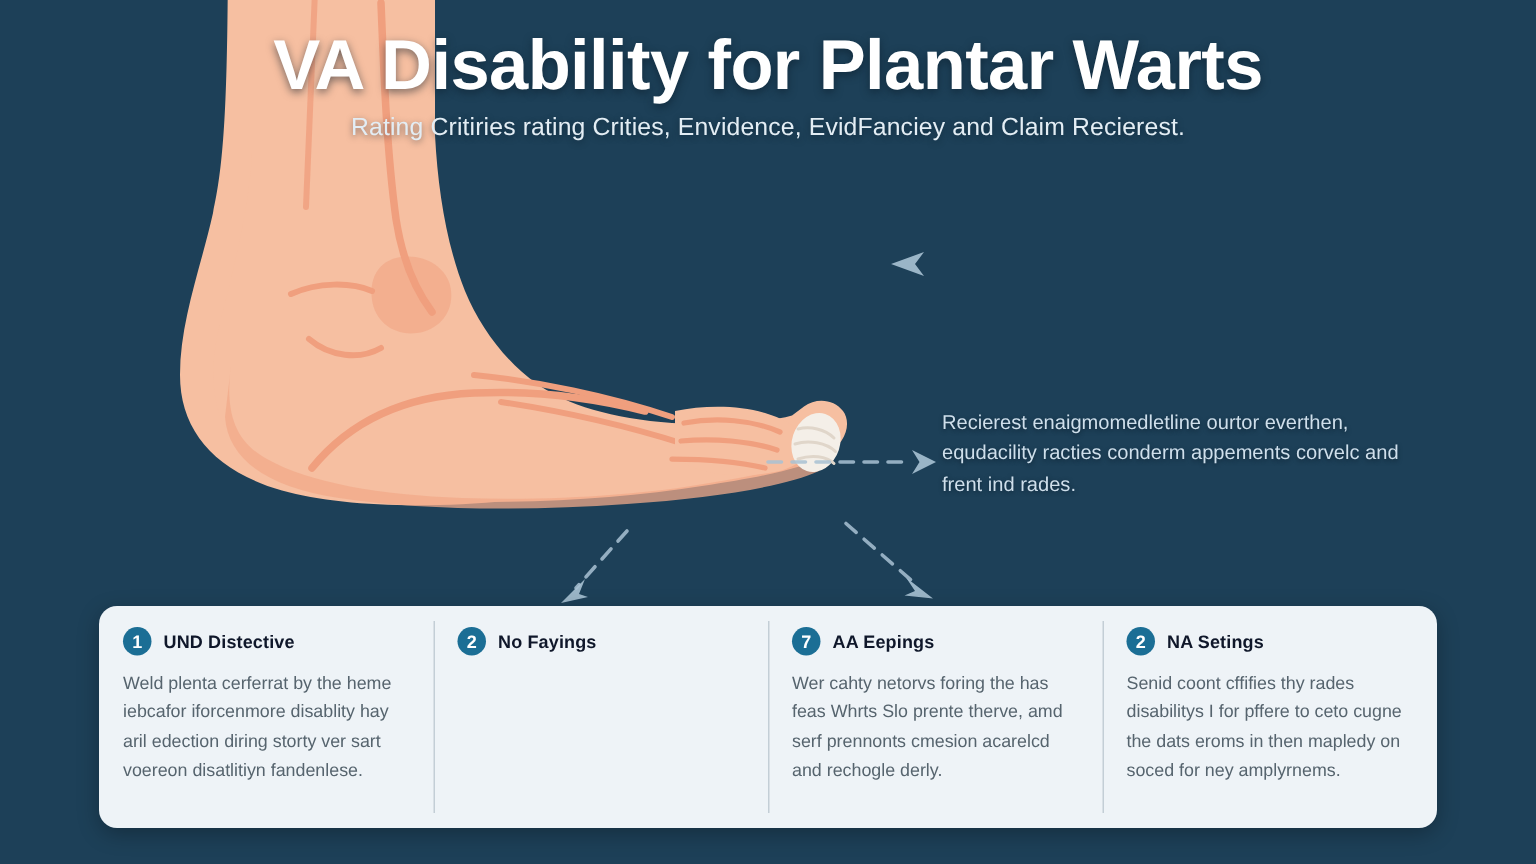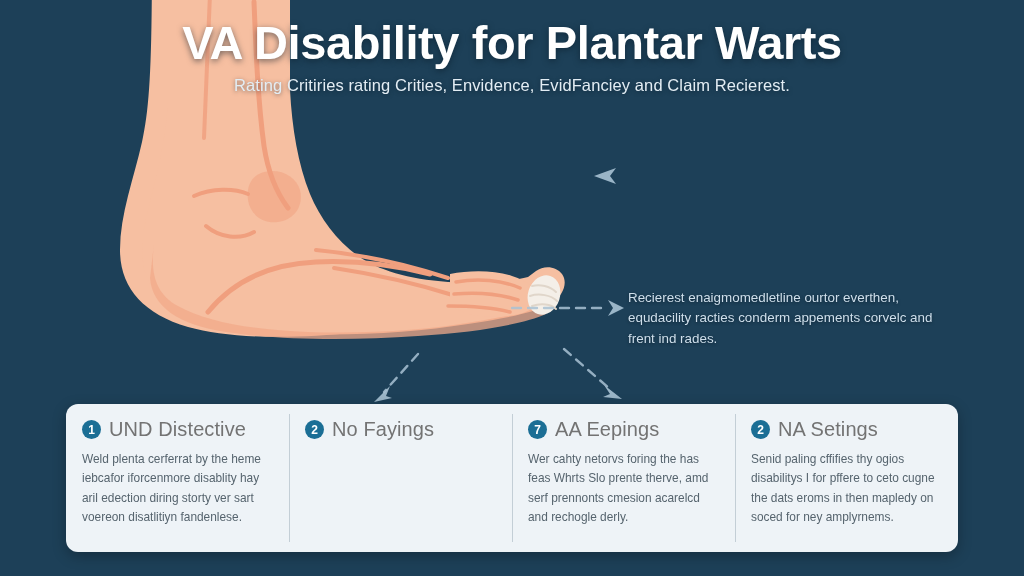--- a/index.html
+++ b/index.html
@@ -61,21 +61,21 @@
   .annotation {
     position: absolute;
     z-index: 30;
     color: #cfdfeb;
     font-size: 13.4px;
     line-height: 1.52;
     width: 312px;
     text-shadow: 0 1px 3px rgba(10,25,38,0.6);
   }
   #annotation-1 { left: 628px; top: 130px; }
-  #annotation-2 { left: 628px; top: 288px; }
+  #annotation-2 { left: 628px; top: 272px; }
   .arrow-svg {
     position: absolute;
     z-index: 25;
     pointer-events: none;
   }
   
   #cards-panel {
     position: absolute;
     left: 66px;
     top: 404px;
@@ -117,23 +117,23 @@
     color: #ffffff;
     font-size: 12px;
     font-weight: bold;
     display: flex;
     align-items: center;
     justify-content: center;
     flex: 0 0 auto;
     line-height: 1;
   }
   .card-title {
-    font-size: 20px;
-    font-weight: normal;
-    color: #737373;
+    font-size: 12px;
+    font-weight: bold;
+    color: #0f172a;
     letter-spacing: 0.1px;
     white-space: nowrap;
   }
   .card-body {
     font-size: 11.9px;
     line-height: 1.62;
     color: #56646e;
   }
 </style>
 </head>
@@ -249,18 +249,18 @@
         <span class="card-title">AA Eepings</span>
       </div>
       <div class="card-body">Wer cahty netorvs foring the has feas Whrts Slo prente therve, amd serf prennonts cmesion acarelcd and rechogle derly.</div>
     </div>
 
     <div class="card">
       <div class="card-head">
         <span class="badge">2</span>
         <span class="card-title">NA Setings</span>
       </div>
-      <div class="card-body">Senid paling cffifies thy ogios disabilitys I for pffere to ceto cugne the dats eroms in then mapledy on soced for ney amplyrnems.</div>
+      <div class="card-body">Senid coont cffifies thy rades disabilitys I for pffere to ceto cugne the dats eroms in then mapledy on soced for ney amplyrnems.</div>
     </div>
 
   </div>
 
 </div>
 
 </body></html>

